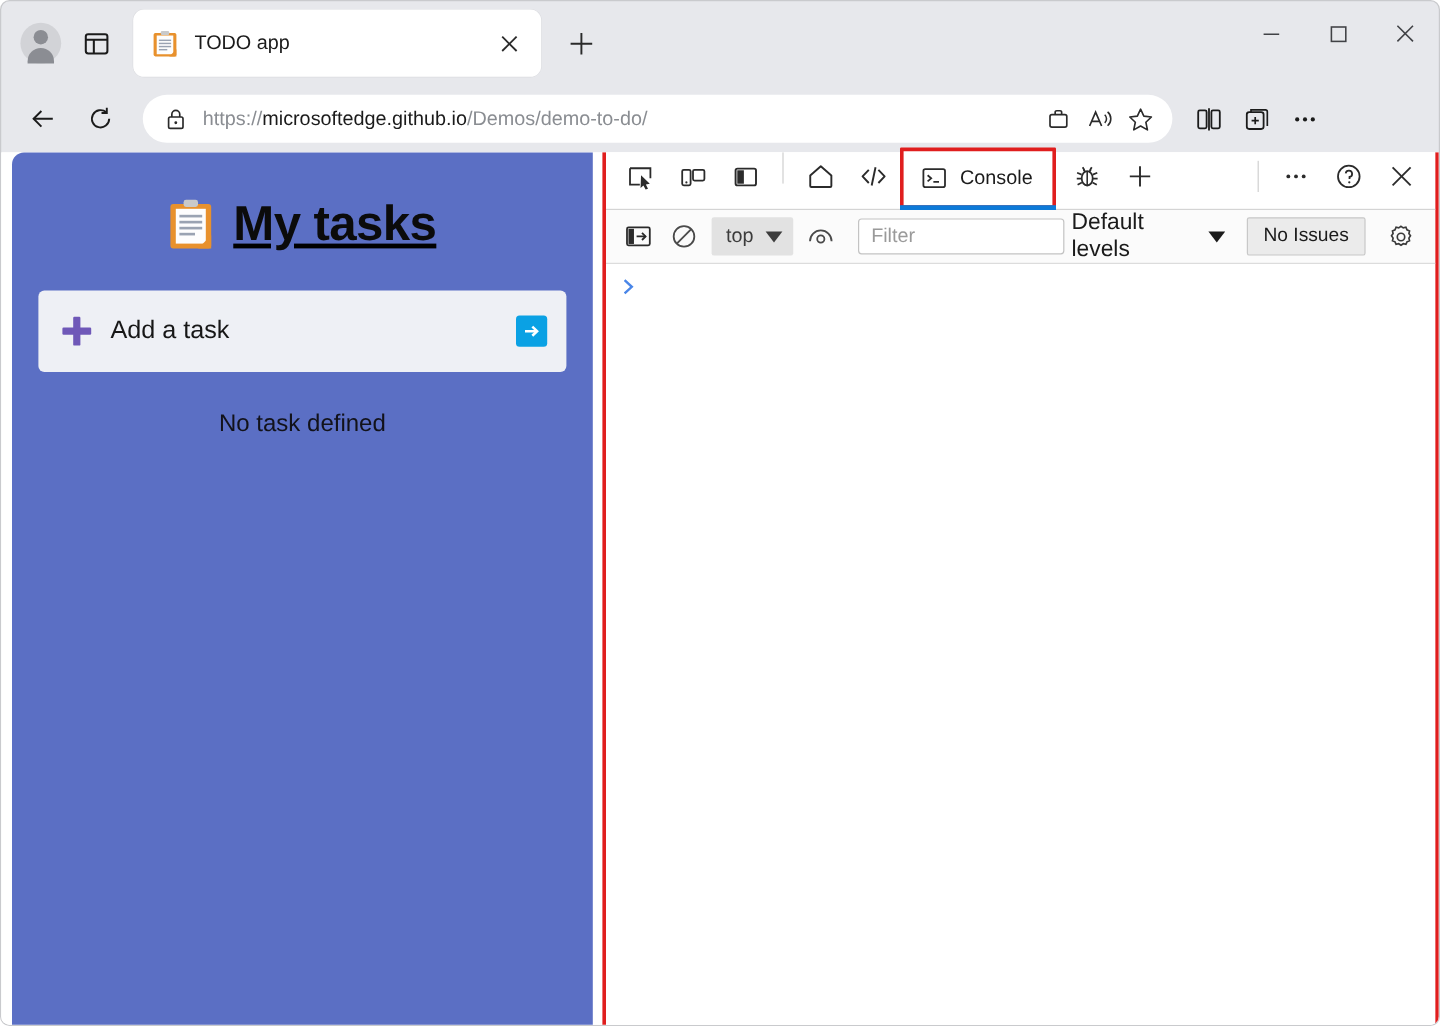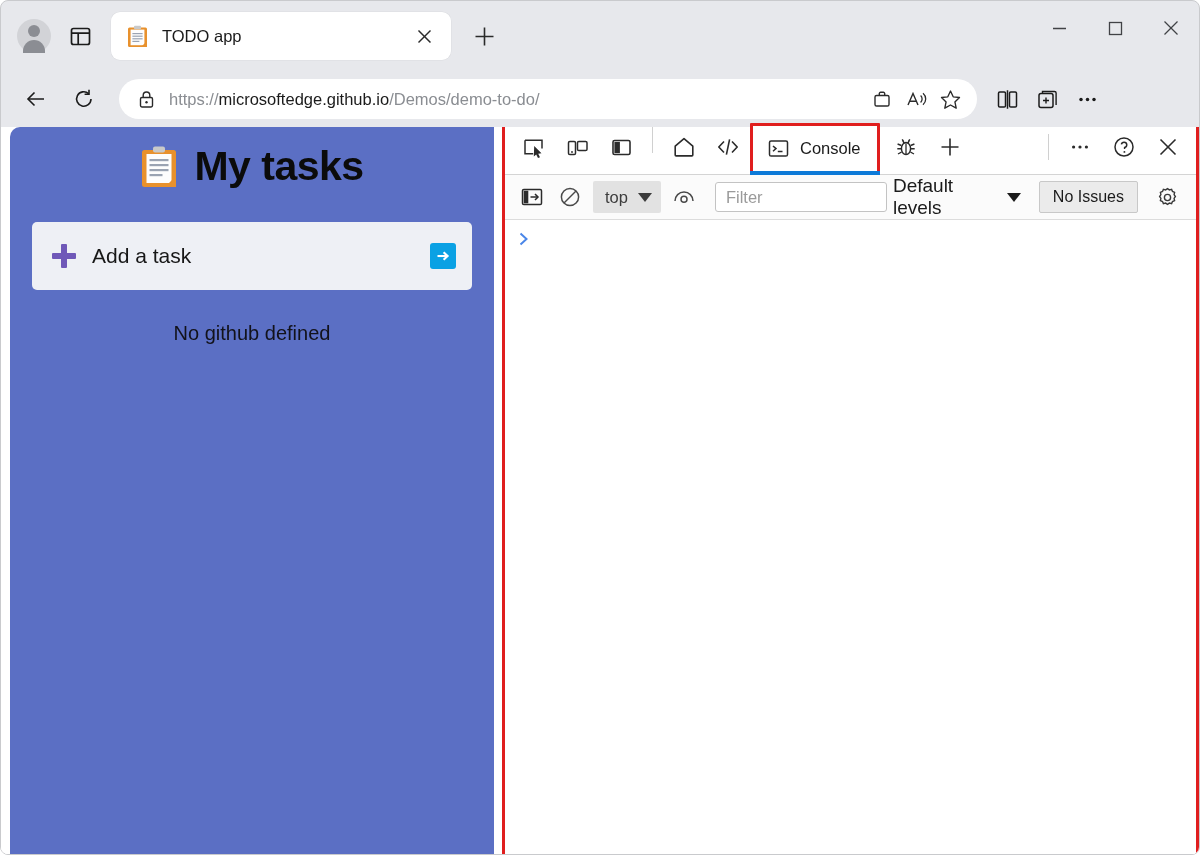--- a/index.html
+++ b/index.html
@@ -44,21 +44,21 @@
     width: 22px; height: 13px;
     border-radius: 11px 11px 0 0;
     background: #8b8d93; left: 6px; top: 21px;
   }
   .tabsearch-btn {
     width: 30px; height: 30px; flex: none;
     margin-right: 16px;
     display: flex; align-items: center; justify-content: center;
   }
   .browser-tab {
-    width: 340px; height: 48px;
+    width: 340px; height: 56px;
     background: #ffffff;
     border-radius: 9px;
     display: flex; align-items: center;
     padding: 0 14px 0 16px;
     flex: none;
     box-shadow: 0 0 0 0.5px rgba(0,0,0,0.05);
   }
   .tab-favicon {
     width: 21px; height: 23px; flex: none; margin-right: 14px;
     position: relative;
@@ -138,21 +138,22 @@
     position: relative;
   }
   .todo-panel {
     position: absolute;
     left: 9px; top: 0px; right: 8px; bottom: 8px;
     background: #5b6fc4;
     border-radius: 10px 0 0 10px;
   }
   .todo-header {
     display: flex; align-items: center; justify-content: center;
-    padding-top: 16px;
+    padding-top: 36px;
+    text-decoration: underline;
   }
   .todo-clipboard { width: 38px; height: 44px; position: relative; margin-right: 16px; }
   .todo-title {
     font-size: 41px; font-weight: bold;
     color: #0b0b0b; letter-spacing: -0.5px;
   }
   .addtask {
     margin: 32px 22px 0 22px;
     height: 68px;
     background: #eef0f5;
@@ -458,21 +459,21 @@
           <span class="plus-icon"></span>
           <span class="addtask-label" placeholder="Add a task">Add a task</span>
           <span class="submit-arrow">
             <svg width="16" height="16" viewBox="0 0 16 16">
               <line x1="2.5" y1="8" x2="12" y2="8" stroke="#ffffff" stroke-width="2.1"></line>
               <polyline points="8.6,4.2 12.6,8 8.6,11.8" fill="none" stroke="#ffffff" stroke-width="2.1"></polyline>
             </svg>
           </span>
         </div>
 
-        <div class="empty-msg">No github defined</div>
+        <div class="empty-msg">No task defined</div>
       </div>
     </div>
 
     <div class="devtools">
 
       <div class="dt-tabbar">
 
         <div class="dt-icbtn">
           <svg width="23" height="23" viewBox="0 0 23 23">
             <path d="M3 4.2 h17 v8.4 M3 4.2 v13.6 h8.2" fill="none" stroke="#2b2b2b" stroke-width="1.5"></path>

